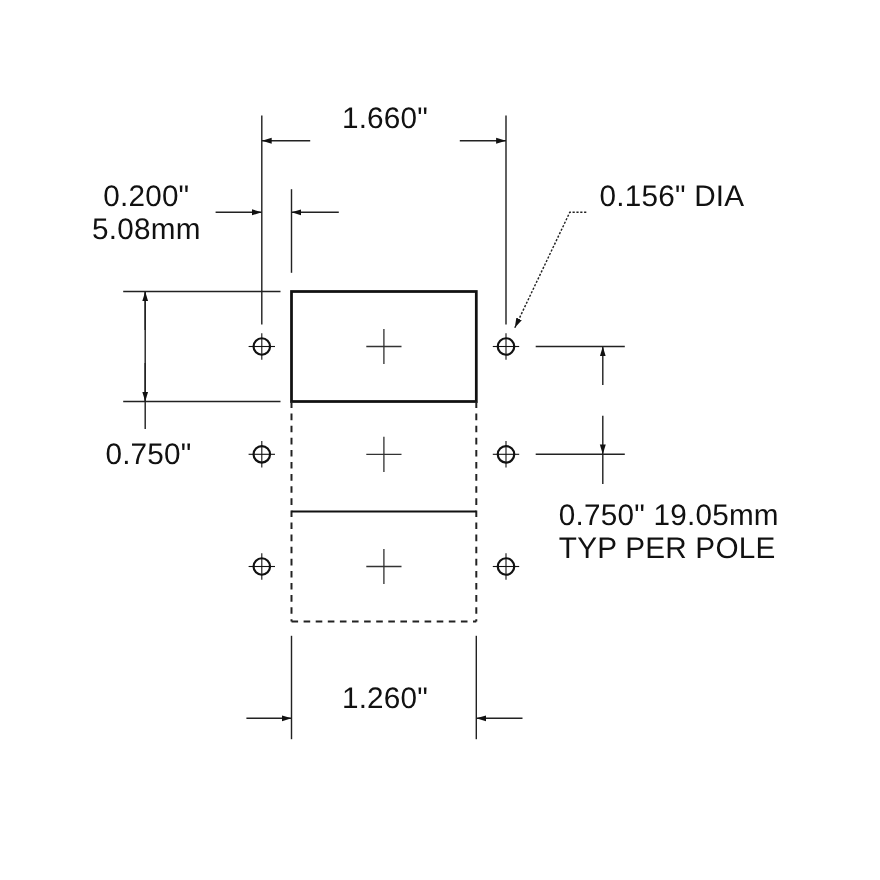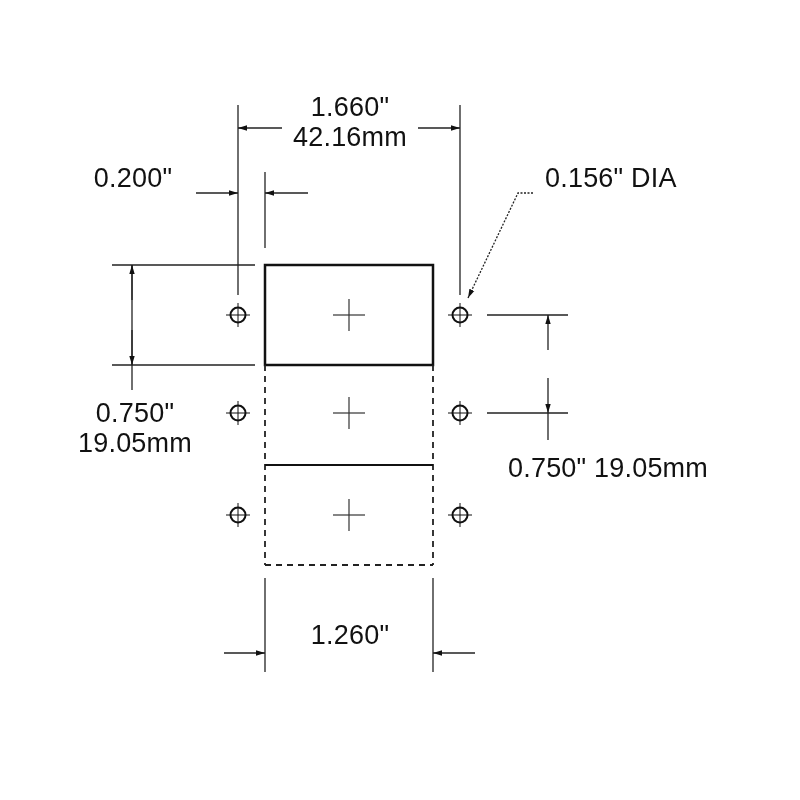--- a/index.html
+++ b/index.html
@@ -74,35 +74,35 @@
     <line x1="433" y1="578" x2="433" y2="672"></line>
     <line x1="224" y1="653" x2="265" y2="653" marker-end="url(#arr)"></line>
     <line x1="475" y1="653" x2="433" y2="653" marker-end="url(#arr)"></line>
   </g>
 
   <polyline points="533,193 518,193 468,298" fill="none" stroke="#222" stroke-width="1.3" stroke-dasharray="2,1.5" marker-end="url(#arr)"></polyline>
 </svg>
 
 <div class="lbl c" style="left:268px; top:92px; width:164px;">
   <div>1.660"</div>
-  <div>42.16mm</div>
 </div>
 
 <div class="lbl c" style="left:70px; top:163px; width:126px;">
   <div>0.200"</div>
+  <div>5.08mm</div>
 </div>
 
 <div class="lbl" style="left:545px; top:163px;">
   <div>0.156" DIA</div>
 </div>
 
 <div class="lbl c" style="left:62px; top:398px; width:146px;">
   <div>0.750"</div>
-  <div>19.05mm</div>
 </div>
 
 <div class="lbl" style="left:508px; top:453px;">
   <div>0.750" 19.05mm</div>
+  <div>TYP PER POLE</div>
 </div>
 
 <div class="lbl c" style="left:272px; top:620px; width:156px;">
   <div>1.260"</div>
 </div>
 
 </body></html>

